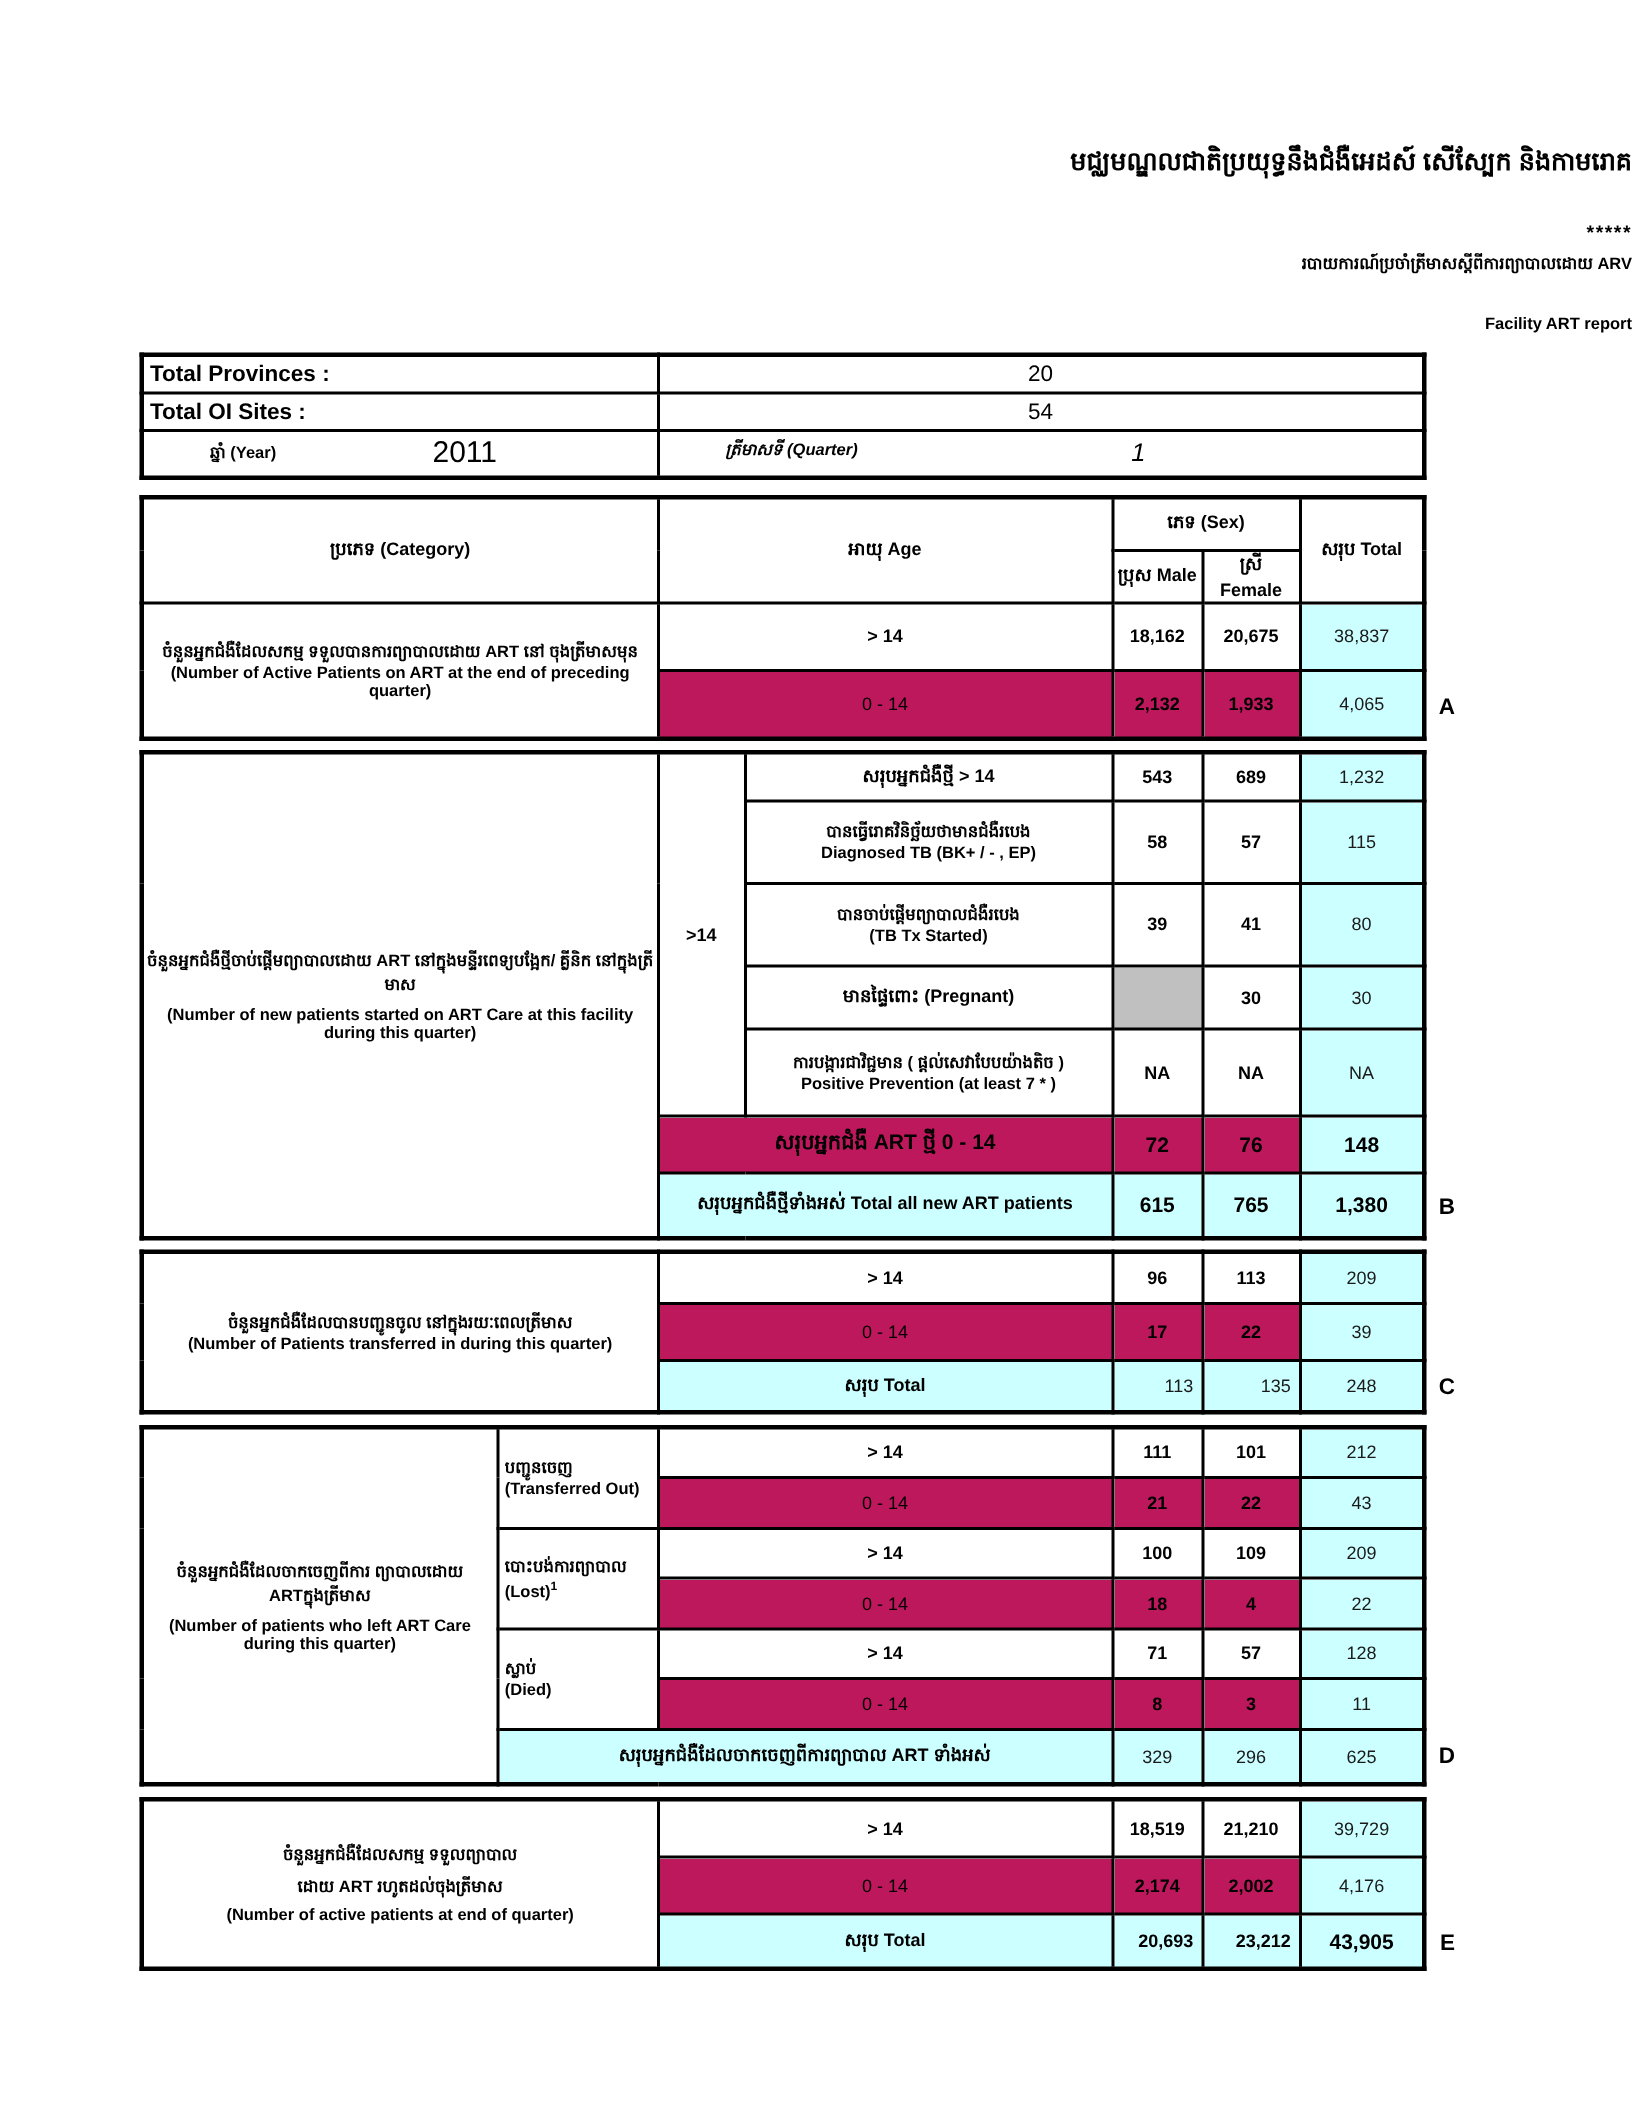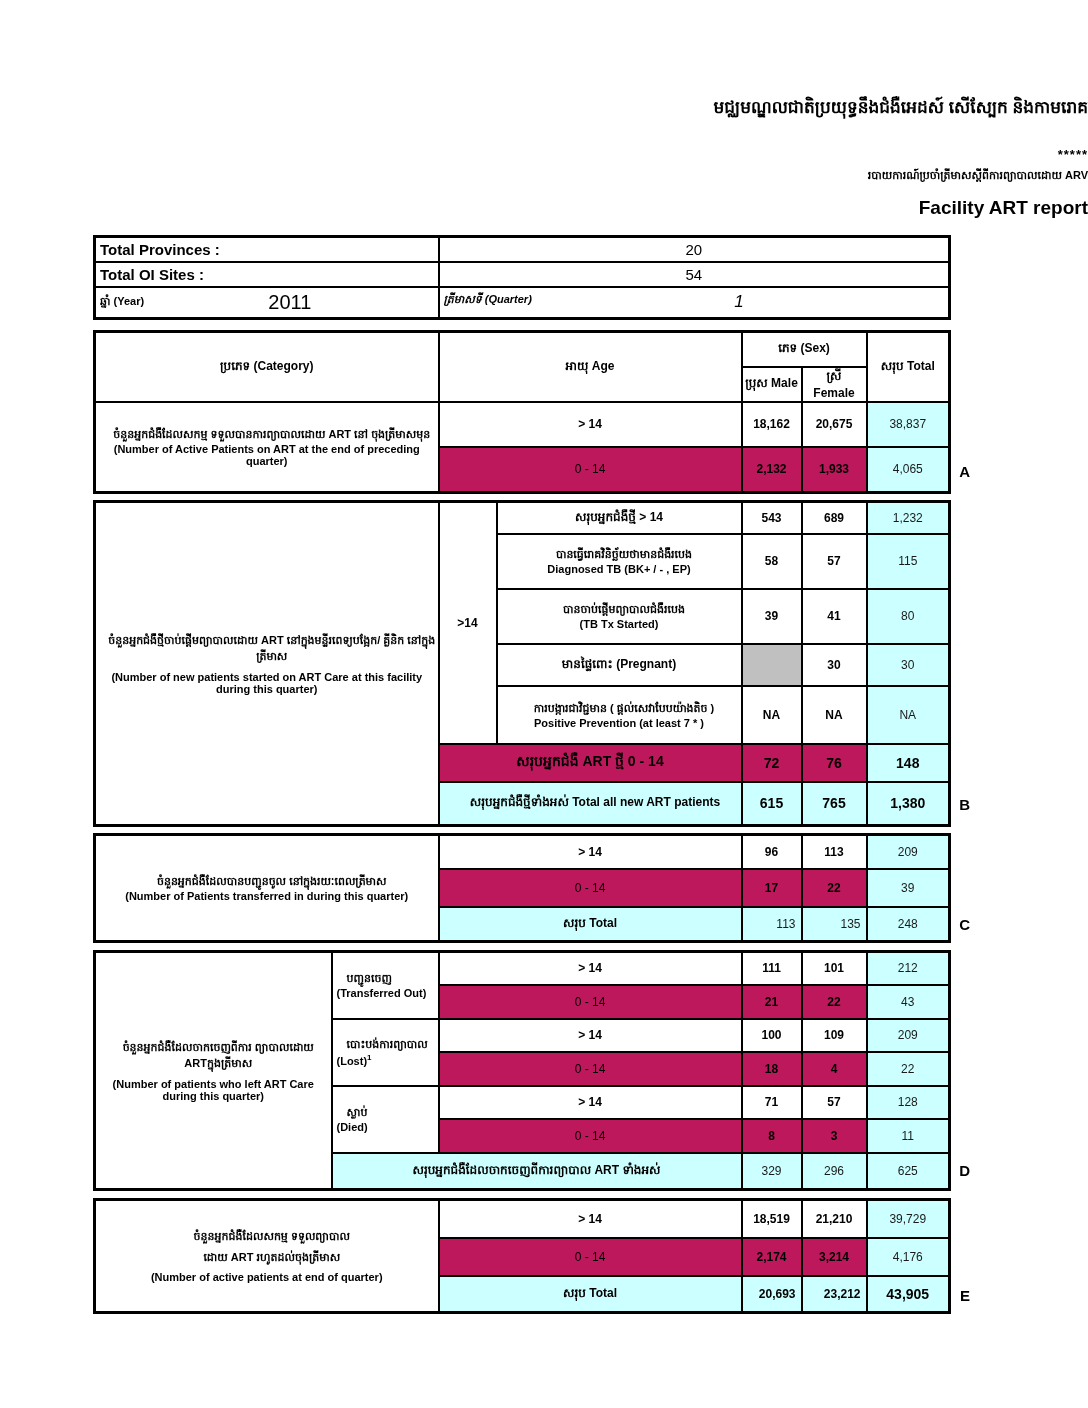--- a/index.html
+++ b/index.html
@@ -3,45 +3,45 @@
 <meta charset="utf-8">
 <style>
   html,body{margin:0;padding:0;background:#888;}
   .page{position:relative;width:1088px;height:1408px;background:#fff;overflow:hidden;
         font-family:"Liberation Sans",sans-serif;color:#000;}
   .hdr-line{position:absolute;left:0;width:100%;text-align:right;font-weight:bold;}
   .tables{position:absolute;left:93px;top:235px;width:860px;}
   table.t{border-collapse:collapse;table-layout:fixed;width:855px;border:3px solid #000;}
   table.t td{border:2px solid #000;text-align:center;vertical-align:middle;
              padding:0 2px;overflow:hidden;font-size:12px;}
-  .b{font-weight:bold;}
+  .b{font-weight:bold;margin-left:40px;}
   .yellow{background:#be185d;}
   .cyan{background:#CCFFFF;}
   .gray{background:#C0C0C0;}
   .num{font-weight:bold;font-size:13px;}
   .tot{font-weight:normal;font-size:13px;color:#1a1a1a;}
   .ra{text-align:right !important;padding-right:5px !important;}
   .la{text-align:left !important;padding-left:4px !important;}
-  .km{font-weight:bold;margin-left:10px;}
+  .km{font-weight:bold;}
   .en{font-weight:bold;}
   .cat{background:#fff;}
   .section{position:relative;width:855px;}
   .marker{position:absolute;right:-22px;font-weight:bold;font-size:15px;}
   .sm{font-size:11px;}
   sup{font-size:8px;}
 </style>
 </head>
 <body>
 
 <div class="page">
 
   <div class="hdr-line" style="top:96px;font-size:17px;">មជ្ឈមណ្ឌលជាតិប្រយុទ្ធនឹងជំងឺអេដស៍ សើស្បែក និងកាមរោគ</div>
   <div class="hdr-line" style="top:147px;font-size:13px;letter-spacing:1px;">*****</div>
   <div class="hdr-line" style="top:168px;font-size:11px;">របាយការណ៍ប្រចាំត្រីមាសស្តីពីការព្យាបាលដោយ ARV</div>
-  <div class="hdr-line" style="top:197px;font-size:19px;">Facility ART report</div>
+  <div class="hdr-line" style="top:210px;font-size:11px;">Facility ART report</div>
 
   <div class="tables">
 
     <table class="t" style="margin-bottom:10px;">
       <colgroup>
           <col style="width:344px;">
           <col style="width:511px;">
         </colgroup>
       <tbody>
           <tr style="height:25px;">
@@ -313,21 +313,21 @@
             <div class="en sm" style="margin-top:5px;">(Number of active patients at end of quarter)</div>
           </td>
           <td class="num">&gt; 14</td>
           <td class="num">18,519</td>
           <td class="num">21,210</td>
           <td class="tot cyan">39,729</td>
         </tr>
         <tr style="height:38px;">
           <td class="yellow">0 - 14</td>
           <td class="num yellow">2,174</td>
-          <td class="num yellow">3,214</td>
+          <td class="num yellow">2,002</td>
           <td class="tot cyan">4,176</td>
         </tr>
         <tr style="height:37px;">
           <td class="cyan km sm">សរុប  Total</td>
           <td class="num cyan ra">20,693</td>
           <td class="num cyan ra">23,212</td>
           <td class="cyan b" style="font-size:14px;">43,905</td>
         </tr>
       </tbody>
         </table>

